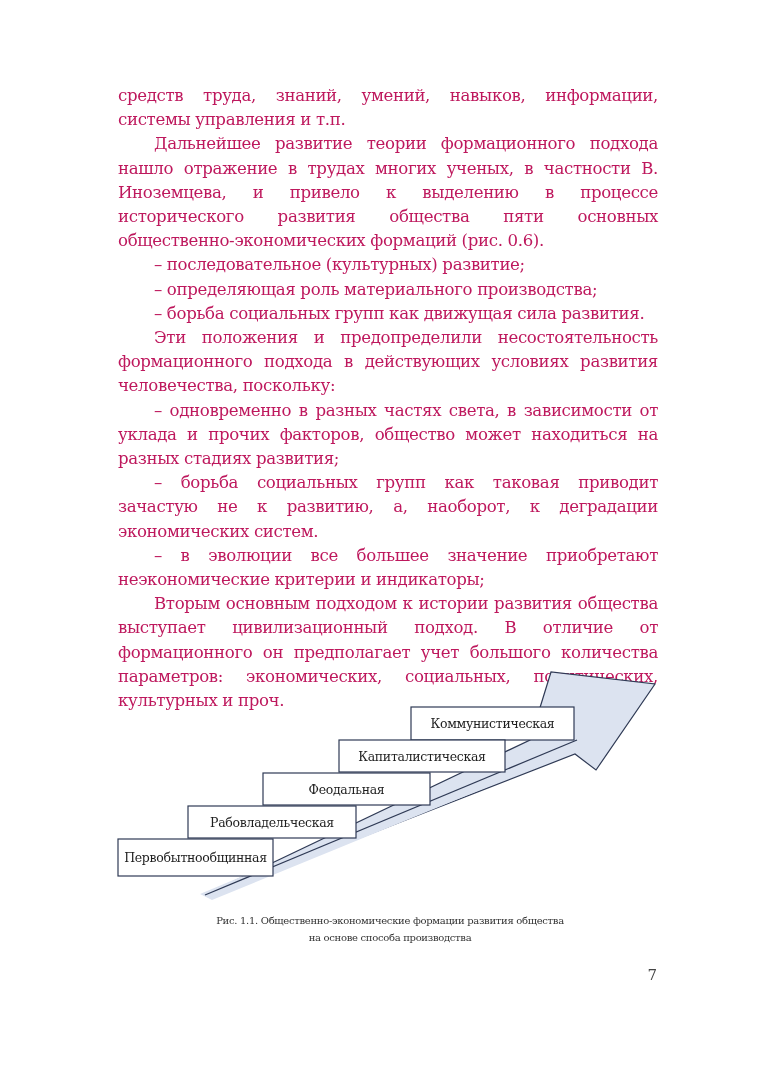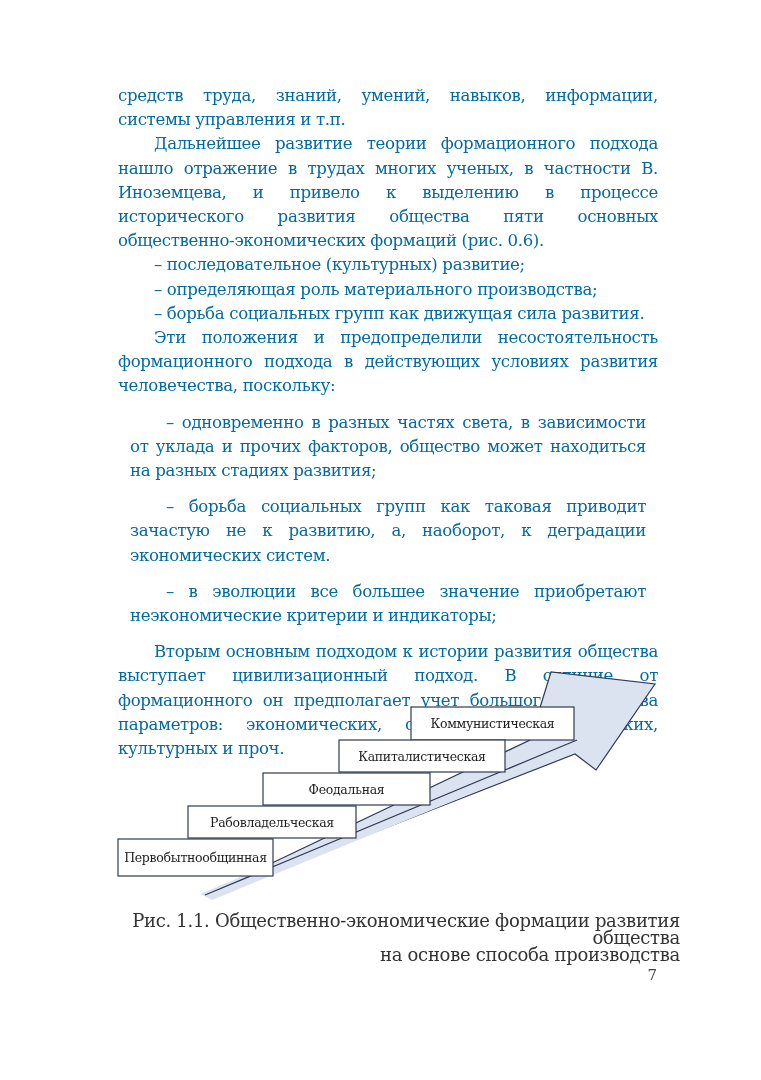--- a/index.html
+++ b/index.html
@@ -1,32 +1,32 @@
 <!DOCTYPE html>
 <html><head>
 <meta charset="utf-8">
 <style>
   html, body { margin: 0; padding: 0; background: #ffffff; }
   body { width: 761px; height: 1080px; position: relative; overflow: hidden; }
   .page { position: absolute; left: 0; top: 0; width: 761px; height: 1080px; background: #ffffff; }
   .text-block {
     position: absolute; left: 118px; top: 84px; width: 540px;
     font-family: "DejaVu Serif", serif; font-size: 16.6px; line-height: 24.2px;
-    color: #0369a1; letter-spacing: -0.35px;
+    color: #be185d; letter-spacing: -0.35px;
   }
   .para { margin: 0; text-align: justify; text-align-last: left; }
   .para.indent { text-indent: 36px; }
   .bullet { margin: 0; padding-left: 36px; text-align: left; }
-  .bullet-para { margin: 12px; text-indent: 36px; text-align: justify; }
+  .bullet-para { margin: 0; text-indent: 36px; text-align: justify; }
   .figure { position: absolute; left: 0; top: 660px; width: 697px; height: 240px; }
   .figure svg { position: absolute; left: 0; top: 0; }
   .step-label { font-family: "DejaVu Serif", serif; font-size: 12.5px; fill: #1e1e1e; letter-spacing: -0.3px; }
   .caption {
-    position: absolute; left: 100px; top: 912px; width: 580px; text-align: right;
-    font-family: "DejaVu Serif", serif; font-size: 18px; line-height: 17px; color: #333333;
+    position: absolute; left: 100px; top: 912px; width: 580px; text-align: center;
+    font-family: "DejaVu Serif", serif; font-size: 10px; line-height: 17px; color: #333333;
     letter-spacing: -0.3px;
   }
   .caption div { margin: 0; }
   .page-number {
     position: absolute; left: 620px; top: 966px; width: 37px; text-align: right;
     font-family: "DejaVu Serif", serif; font-size: 15px; color: #444444;
   }
 </style>
 </head>
 <body>

